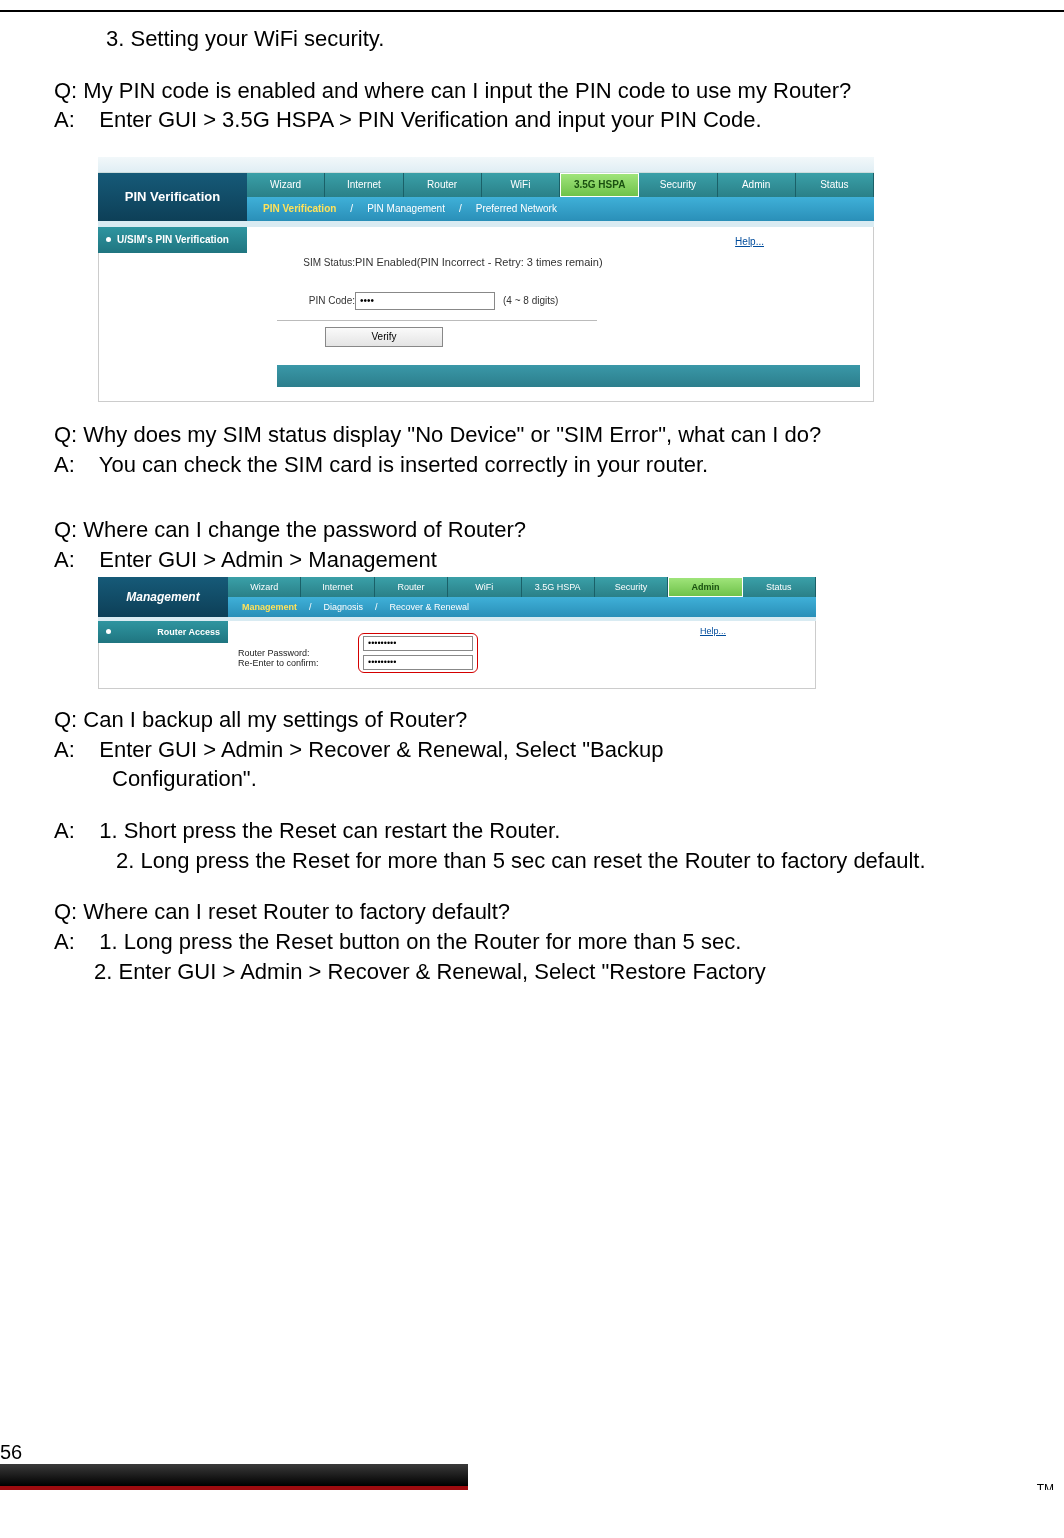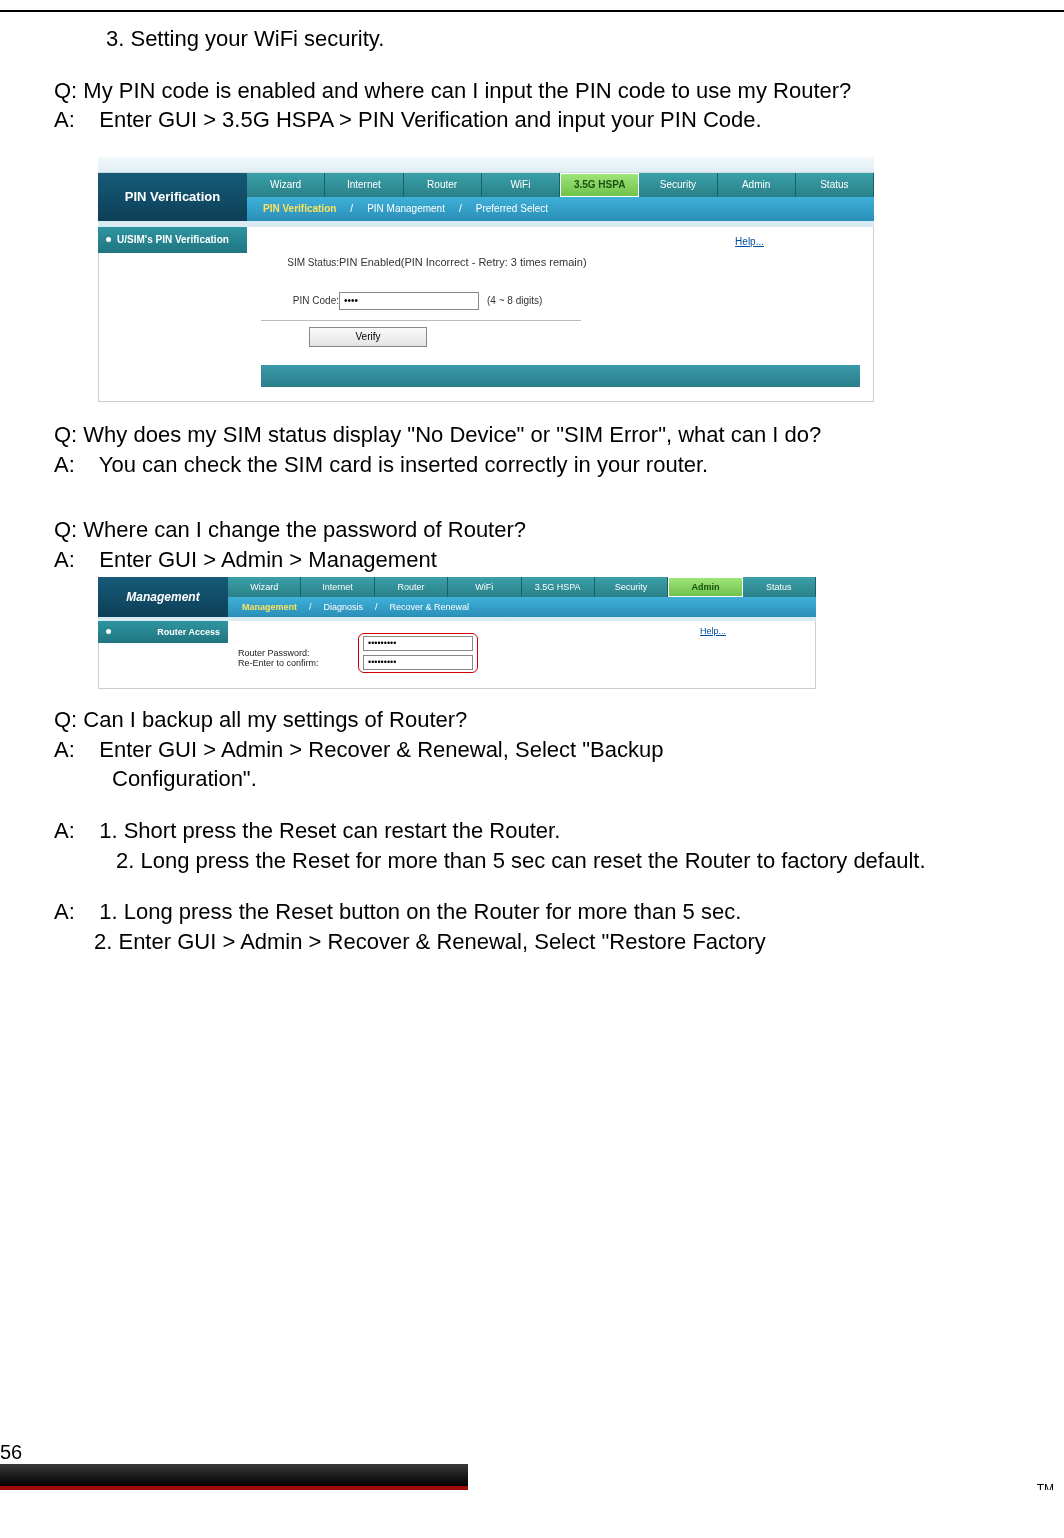--- a/index.html
+++ b/index.html
@@ -74,21 +74,21 @@
     display: flex;
     align-items: center;
     padding-left: 10px;
     color: #fff;
     font-size: 10px;
     gap: 8px;
   }
   .subtab1 { padding: 0 6px; }
   .subtab1.active { color: #ffe25a; font-weight: bold; }
   .substrip { height: 6px; background: #d9ebf2; }
-  .body1 { display: flex; min-height: 175px; }
+  .body1 { display: flex; min-height: 175px; gap: 16px; }
   .sidebar1 { width: 149px; }
   .sidebar1-item {
     background: linear-gradient(#2f95a0, #1f7580);
     color: #fff; font-size: 10px; font-weight: bold;
     padding: 6px 8px; display:flex; align-items:center; gap:6px;
   }
   .dot { width:5px; height:5px; border-radius:50%; background:#fff; display:inline-block;}
   .main1 { flex: 1; padding: 10px 14px; position: relative; }
   .help1 { position:absolute; right:110px; top:8px; color:#004c9c; text-decoration:underline; font-size:10px;}
   .formrow1 { display:flex; align-items:center; margin: 10px 0; }
@@ -182,21 +182,21 @@
             <div class="tab1 active">3.5G HSPA</div>
             <div class="tab1">Security</div>
             <div class="tab1">Admin</div>
             <div class="tab1">Status</div>
           </div>
           <div class="subtabs1">
             <span class="subtab1 active">PIN Verification</span>
             <span>/</span>
             <span class="subtab1">PIN Management</span>
             <span>/</span>
-            <span class="subtab1">Preferred Select</span>
+            <span class="subtab1">Preferred Network</span>
           </div>
         </div>
       </div>
       <div class="substrip"></div>
       <div class="body1">
         <div class="sidebar1">
           <div class="sidebar1-item">
             <span class="dot"></span>
             <span>U/SIM's PIN Verification</span>
           </div>
@@ -278,20 +278,21 @@
     <p style="white-space:pre-wrap">A:    Enter GUI &gt; Admin &gt; Recover &amp; Renewal, Select "Backup</p>
     <p class="indent-a">Configuration".</p>
     <div class="spacer20"></div>
 
     <p style="white-space:pre-wrap">A:    1. Short press the Reset can restart the Router.</p>
     <p class="indent1" style="margin-left:40px; text-indent:0; padding-left:22px">
       <span>2. Long press the Reset for more than 5 sec can reset the Router to factory default.</span>
     </p>
     <div class="spacer20"></div>
 
+    <p class="q">Q: Where can I reset Router to factory default?</p>
     <p style="white-space:pre-wrap">A:    1. Long press the Reset button on the Router for more than 5 sec.</p>
     <p style="margin-left:40px">2. Enter GUI &gt; Admin &gt; Recover &amp; Renewal, Select "Restore Factory</p>
 
   </div>
 
   <div class="pgnum">56</div>
   <div class="footerbar">
     <div class="fb-left"></div>
     <div class="fb-right">
         <span class="tm">TM</span>

